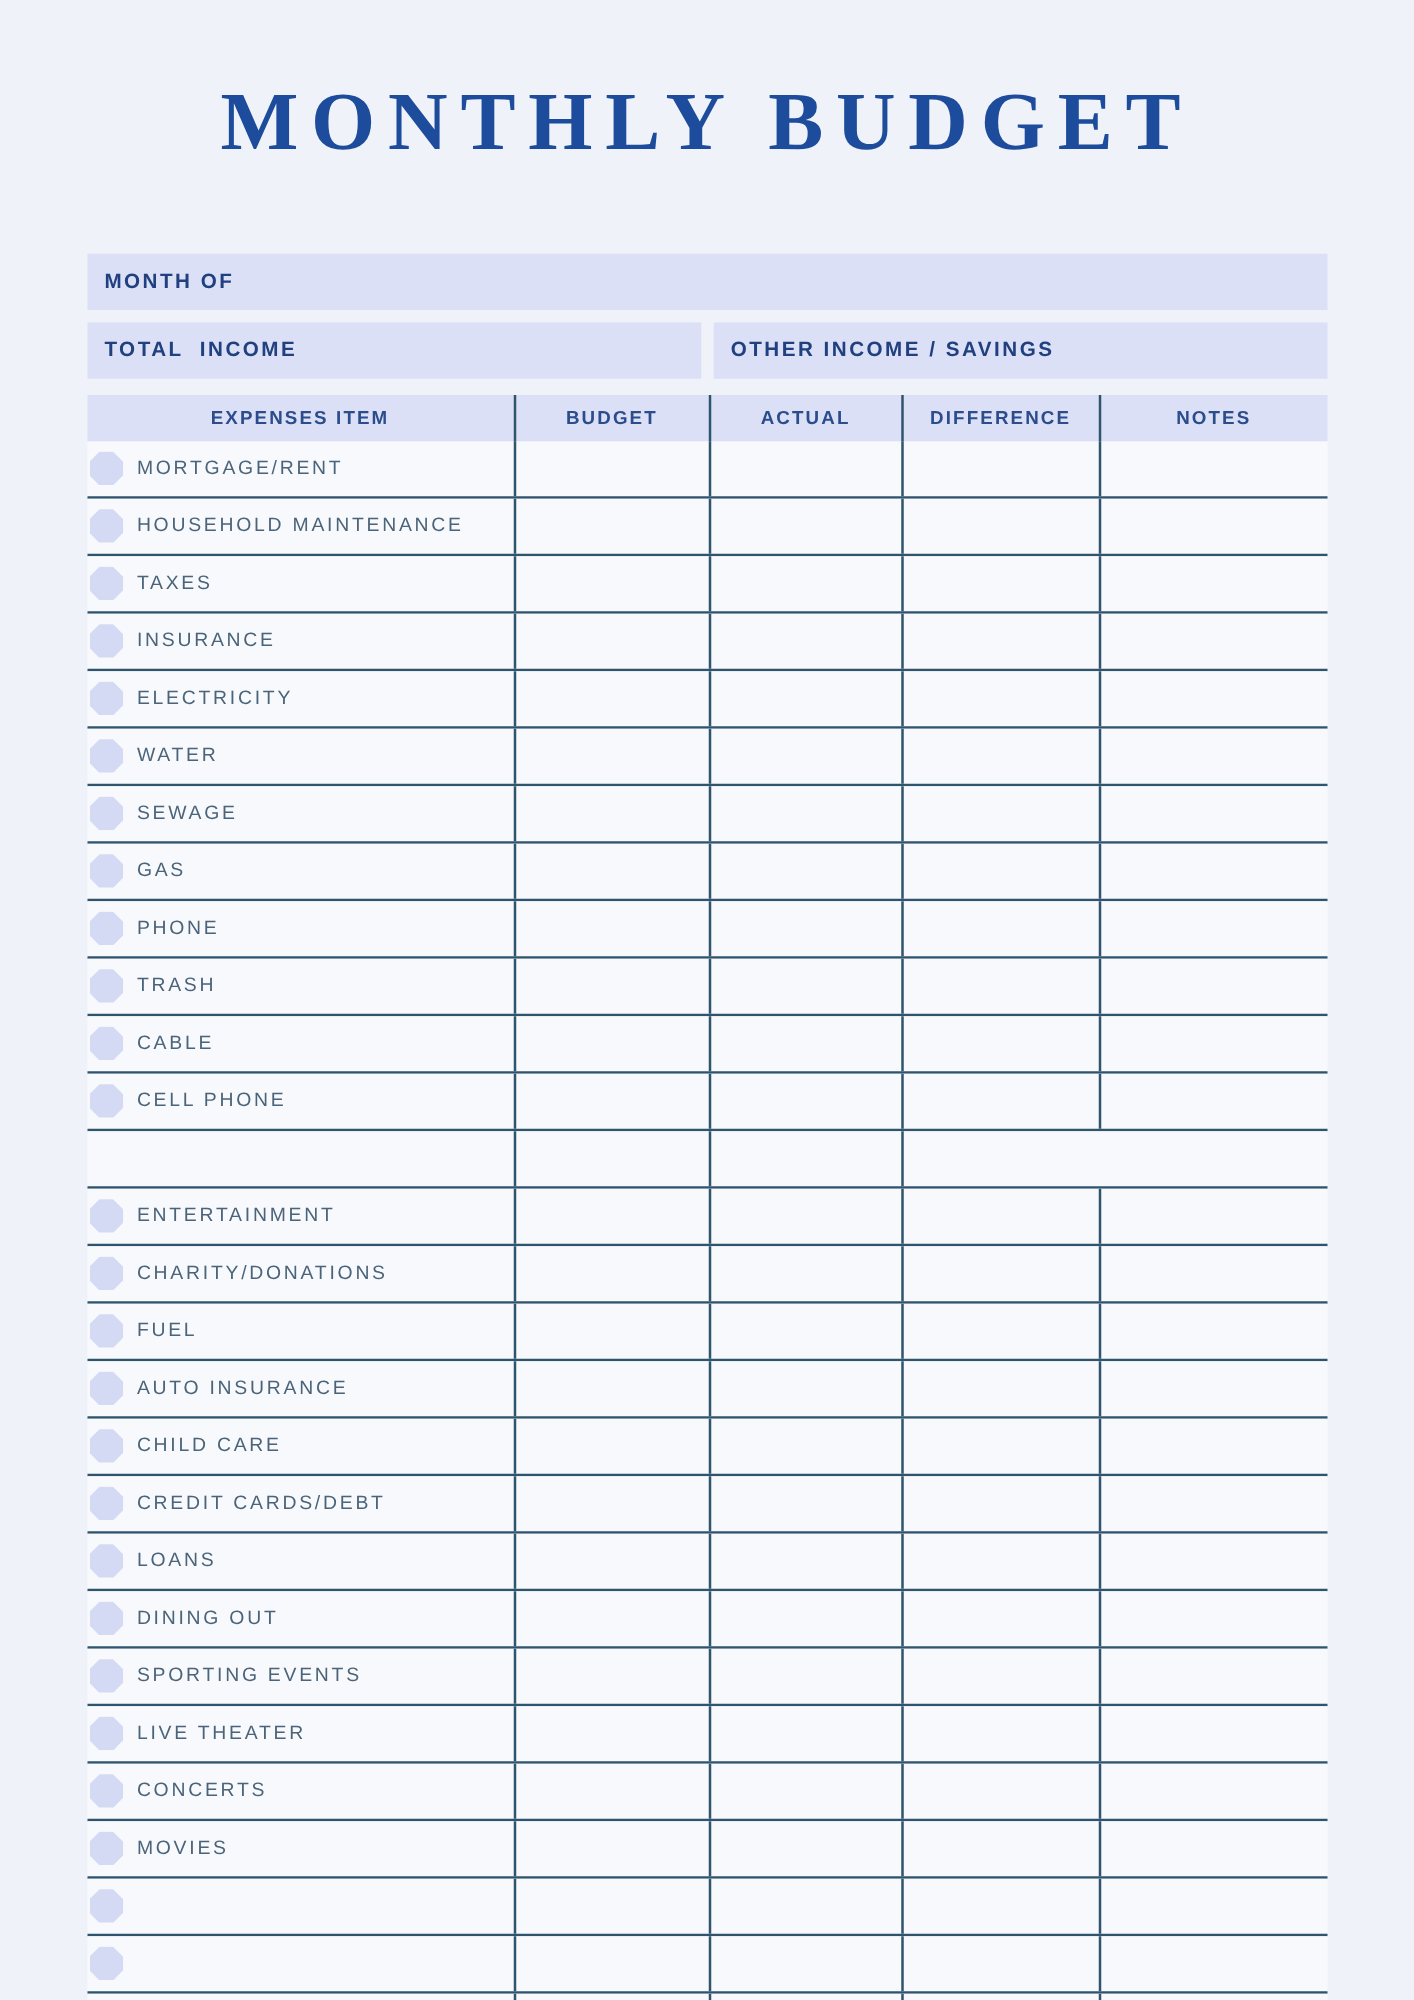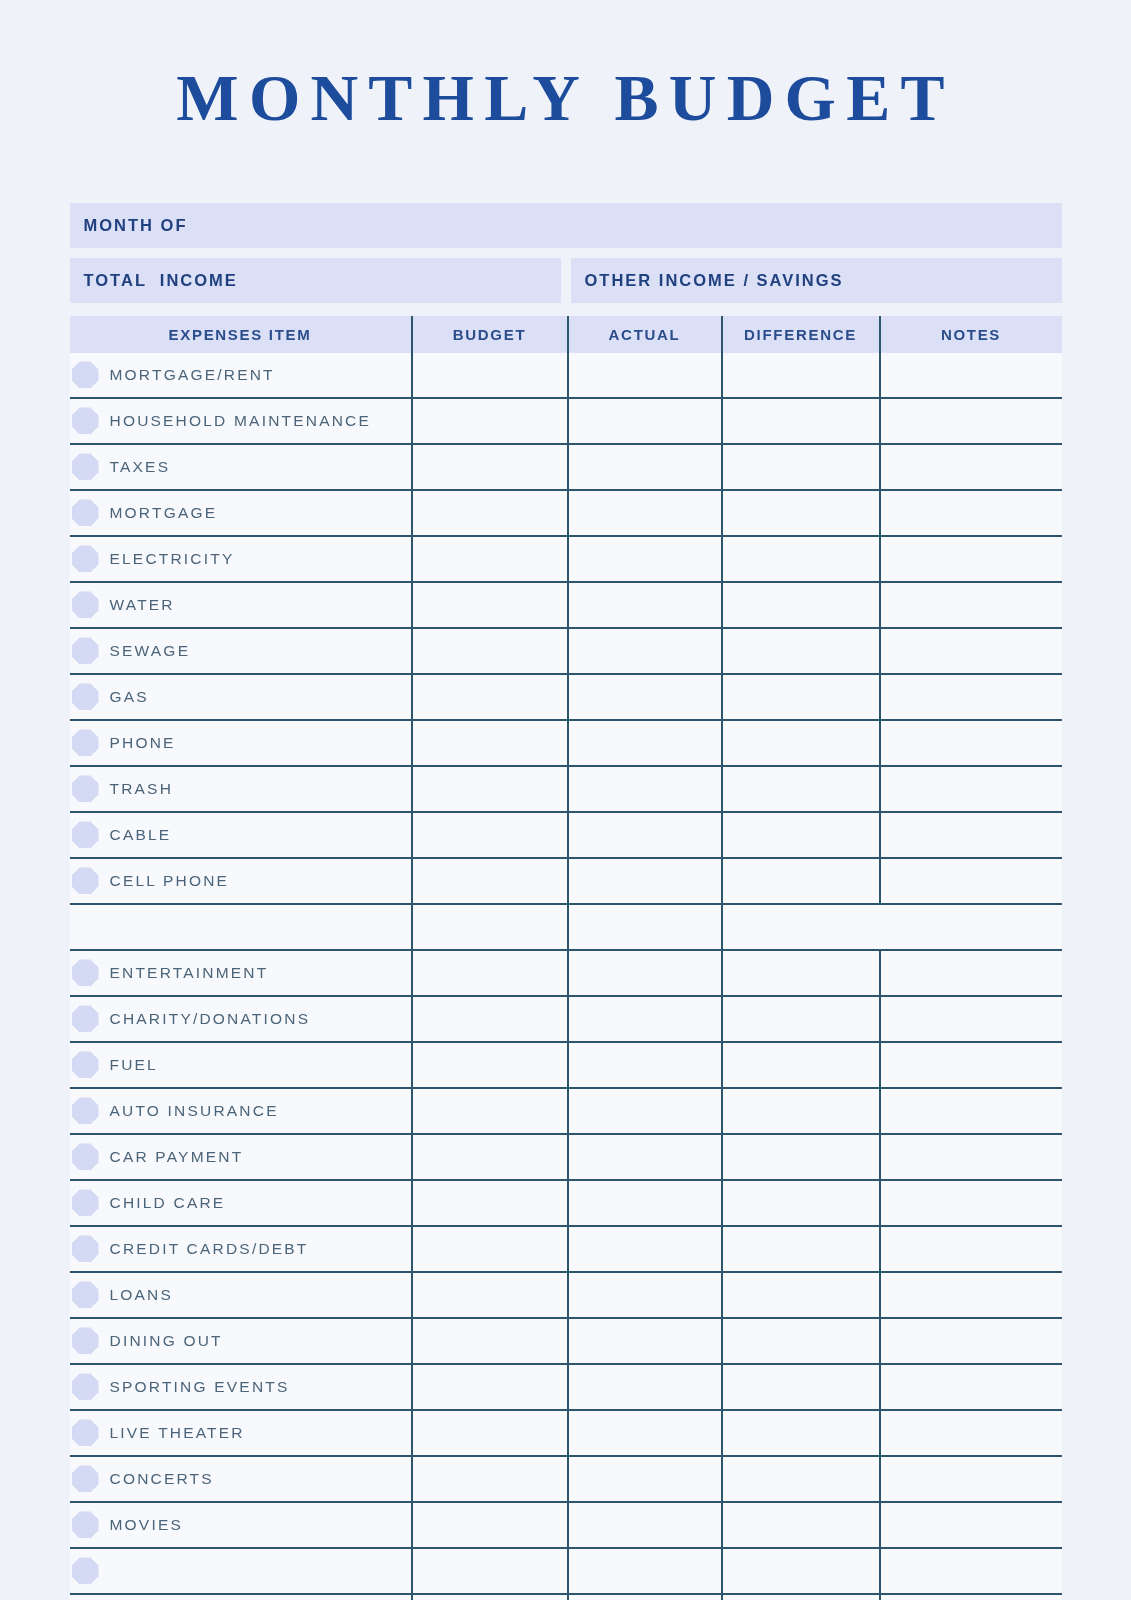--- a/index.html
+++ b/index.html
@@ -155,21 +155,21 @@
               <span>TAXES</span>
             </div>
             <div class="cell"></div>
             <div class="cell"></div>
             <div class="cell"></div>
             <div class="cell"></div>
           </div>
           <div class="trow brow">
             <div class="cell item-cell">
               <span class="bullet"></span>
-              <span>MORTGAGE</span>
+              <span>INSURANCE</span>
             </div>
             <div class="cell"></div>
             <div class="cell"></div>
             <div class="cell"></div>
             <div class="cell"></div>
           </div>
           <div class="trow brow">
             <div class="cell item-cell">
               <span class="bullet"></span>
               <span>ELECTRICITY</span>
@@ -282,30 +282,20 @@
             </div>
             <div class="cell"></div>
             <div class="cell"></div>
             <div class="cell"></div>
             <div class="cell"></div>
           </div>
           <div class="trow brow">
             <div class="cell item-cell">
               <span class="bullet"></span>
               <span>AUTO INSURANCE</span>
-            </div>
-            <div class="cell"></div>
-            <div class="cell"></div>
-            <div class="cell"></div>
-            <div class="cell"></div>
-          </div>
-          <div class="trow brow">
-            <div class="cell item-cell">
-              <span class="bullet"></span>
-              <span>CAR PAYMENT</span>
             </div>
             <div class="cell"></div>
             <div class="cell"></div>
             <div class="cell"></div>
             <div class="cell"></div>
           </div>
           <div class="trow brow">
             <div class="cell item-cell">
               <span class="bullet"></span>
               <span>CHILD CARE</span>

